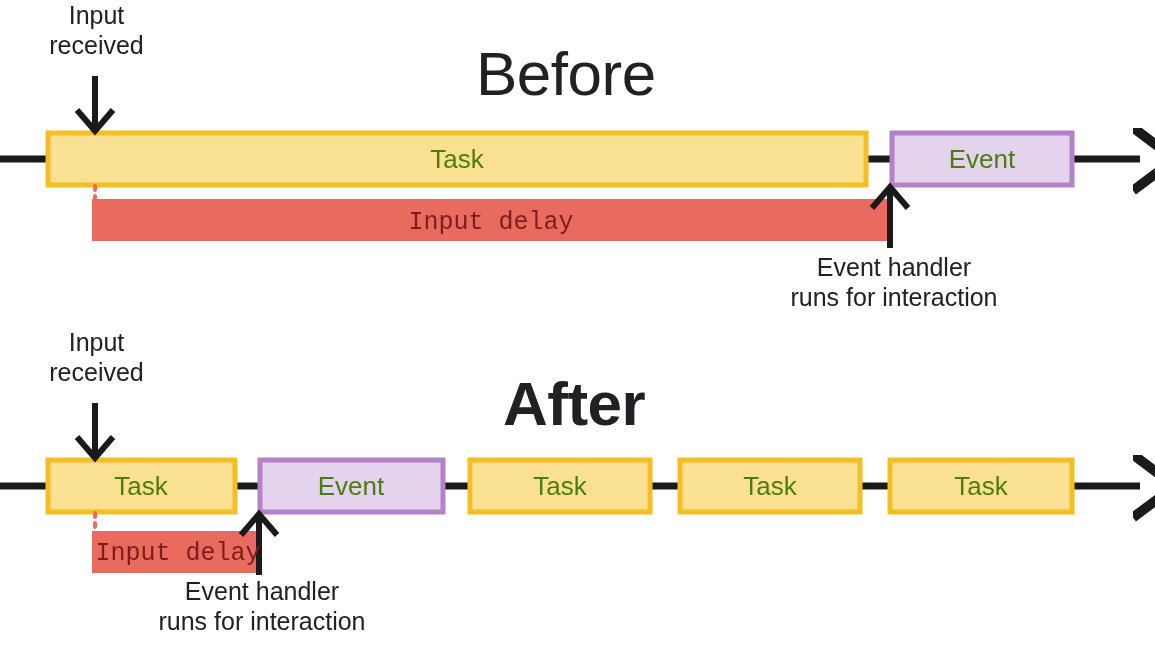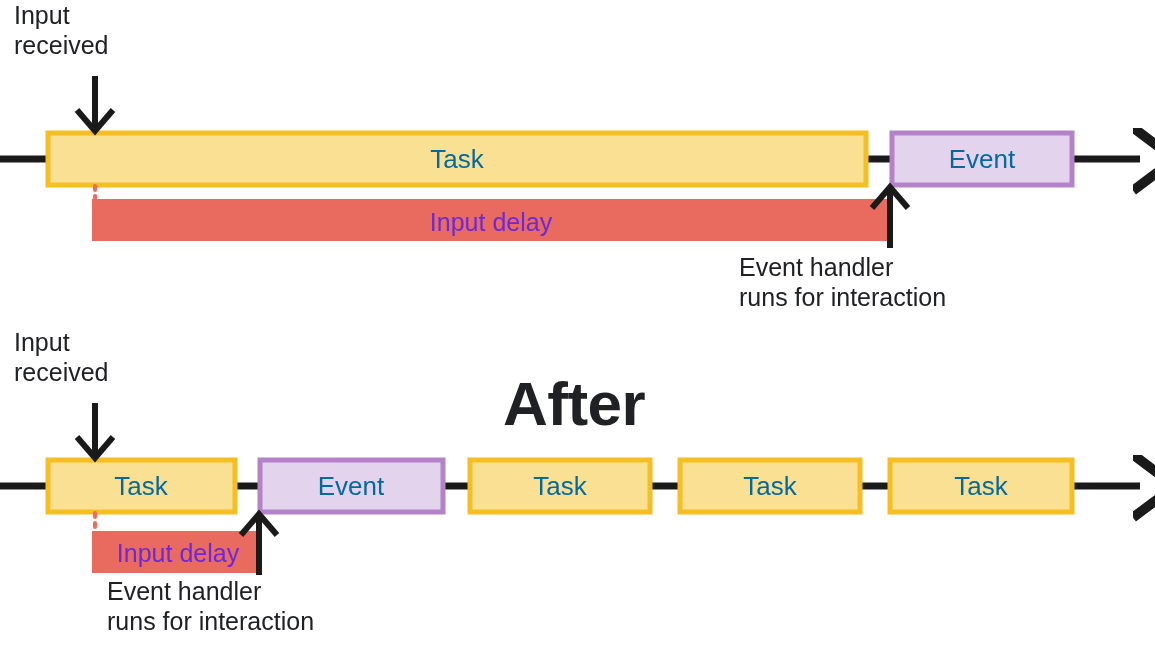--- a/index.html
+++ b/index.html
@@ -37,38 +37,38 @@
     white-space: nowrap;
   }
   #title-before { left: 476px; top: 43px; }
   #title-after  { left: 503px; top: 373px; font-weight: bold; }
 
   .annot {
     position: absolute;
     font-size: 25px;
     line-height: 30px;
     color: #202124;
-    text-align: left;
+    text-align: center;
     white-space: pre-line;
   }
   #annot-input-received-before { left: 14px; top: 0px;   width: 165px; }
   #annot-input-received-after  { left: 14px; top: 327px; width: 165px; }
   #annot-handler-before { left: 739px; top: 252px; width: 310px; }
   #annot-handler-after  { left: 107px; top: 576px; width: 310px; }
 
   .box-label {
     position: absolute;
     font-size: 26px;
     line-height: 1;
-    color: #0369a1;
+    color: #4d7c0f;
     text-align: center;
     white-space: nowrap;
     transform: translate(-50%, -50%);
   }
-  .box-label.light { color: #6d28d9; }
+  .box-label.light { color: #7f1d1d; font-family: Liberation Mono, monospace; }
   .box-label.small { font-size: 25px; }
 </style>
 </head>
 <body>
 
 <div id="stage">
 
   <svg id="diagram" viewBox="0 0 1155 647">
     <defs>
       <marker id="arrowRight" markerWidth="10" markerHeight="10" refX="1" refY="4.5" orient="auto" markerUnits="strokeWidth">
@@ -145,20 +145,21 @@
       <line x1="95" y1="403" x2="95" y2="455" stroke="#1a1a1a" stroke-width="6"></line>
       <path d="M77,437 L95,458 L113,437" fill="none" stroke="#1a1a1a" stroke-width="6" stroke-linecap="butt" stroke-linejoin="miter"></path>
     </g>
 
     <g>
       <line x1="259" y1="575" x2="259" y2="517" stroke="#1a1a1a" stroke-width="6"></line>
       <path d="M241,535 L259,514 L277,535" fill="none" stroke="#1a1a1a" stroke-width="6" stroke-linecap="butt" stroke-linejoin="miter"></path>
     </g>
   </svg>
 
+  <div class="section-title" id="title-before">Before</div>
   <div class="section-title" id="title-after">After</div>
 
   <div class="annot" id="annot-input-received-before">Input
 received</div>
   <div class="annot" id="annot-handler-before">Event handler
 runs for interaction</div>
   <div class="annot" id="annot-input-received-after">Input
 received</div>
   <div class="annot" id="annot-handler-after">Event handler
 runs for interaction</div>

